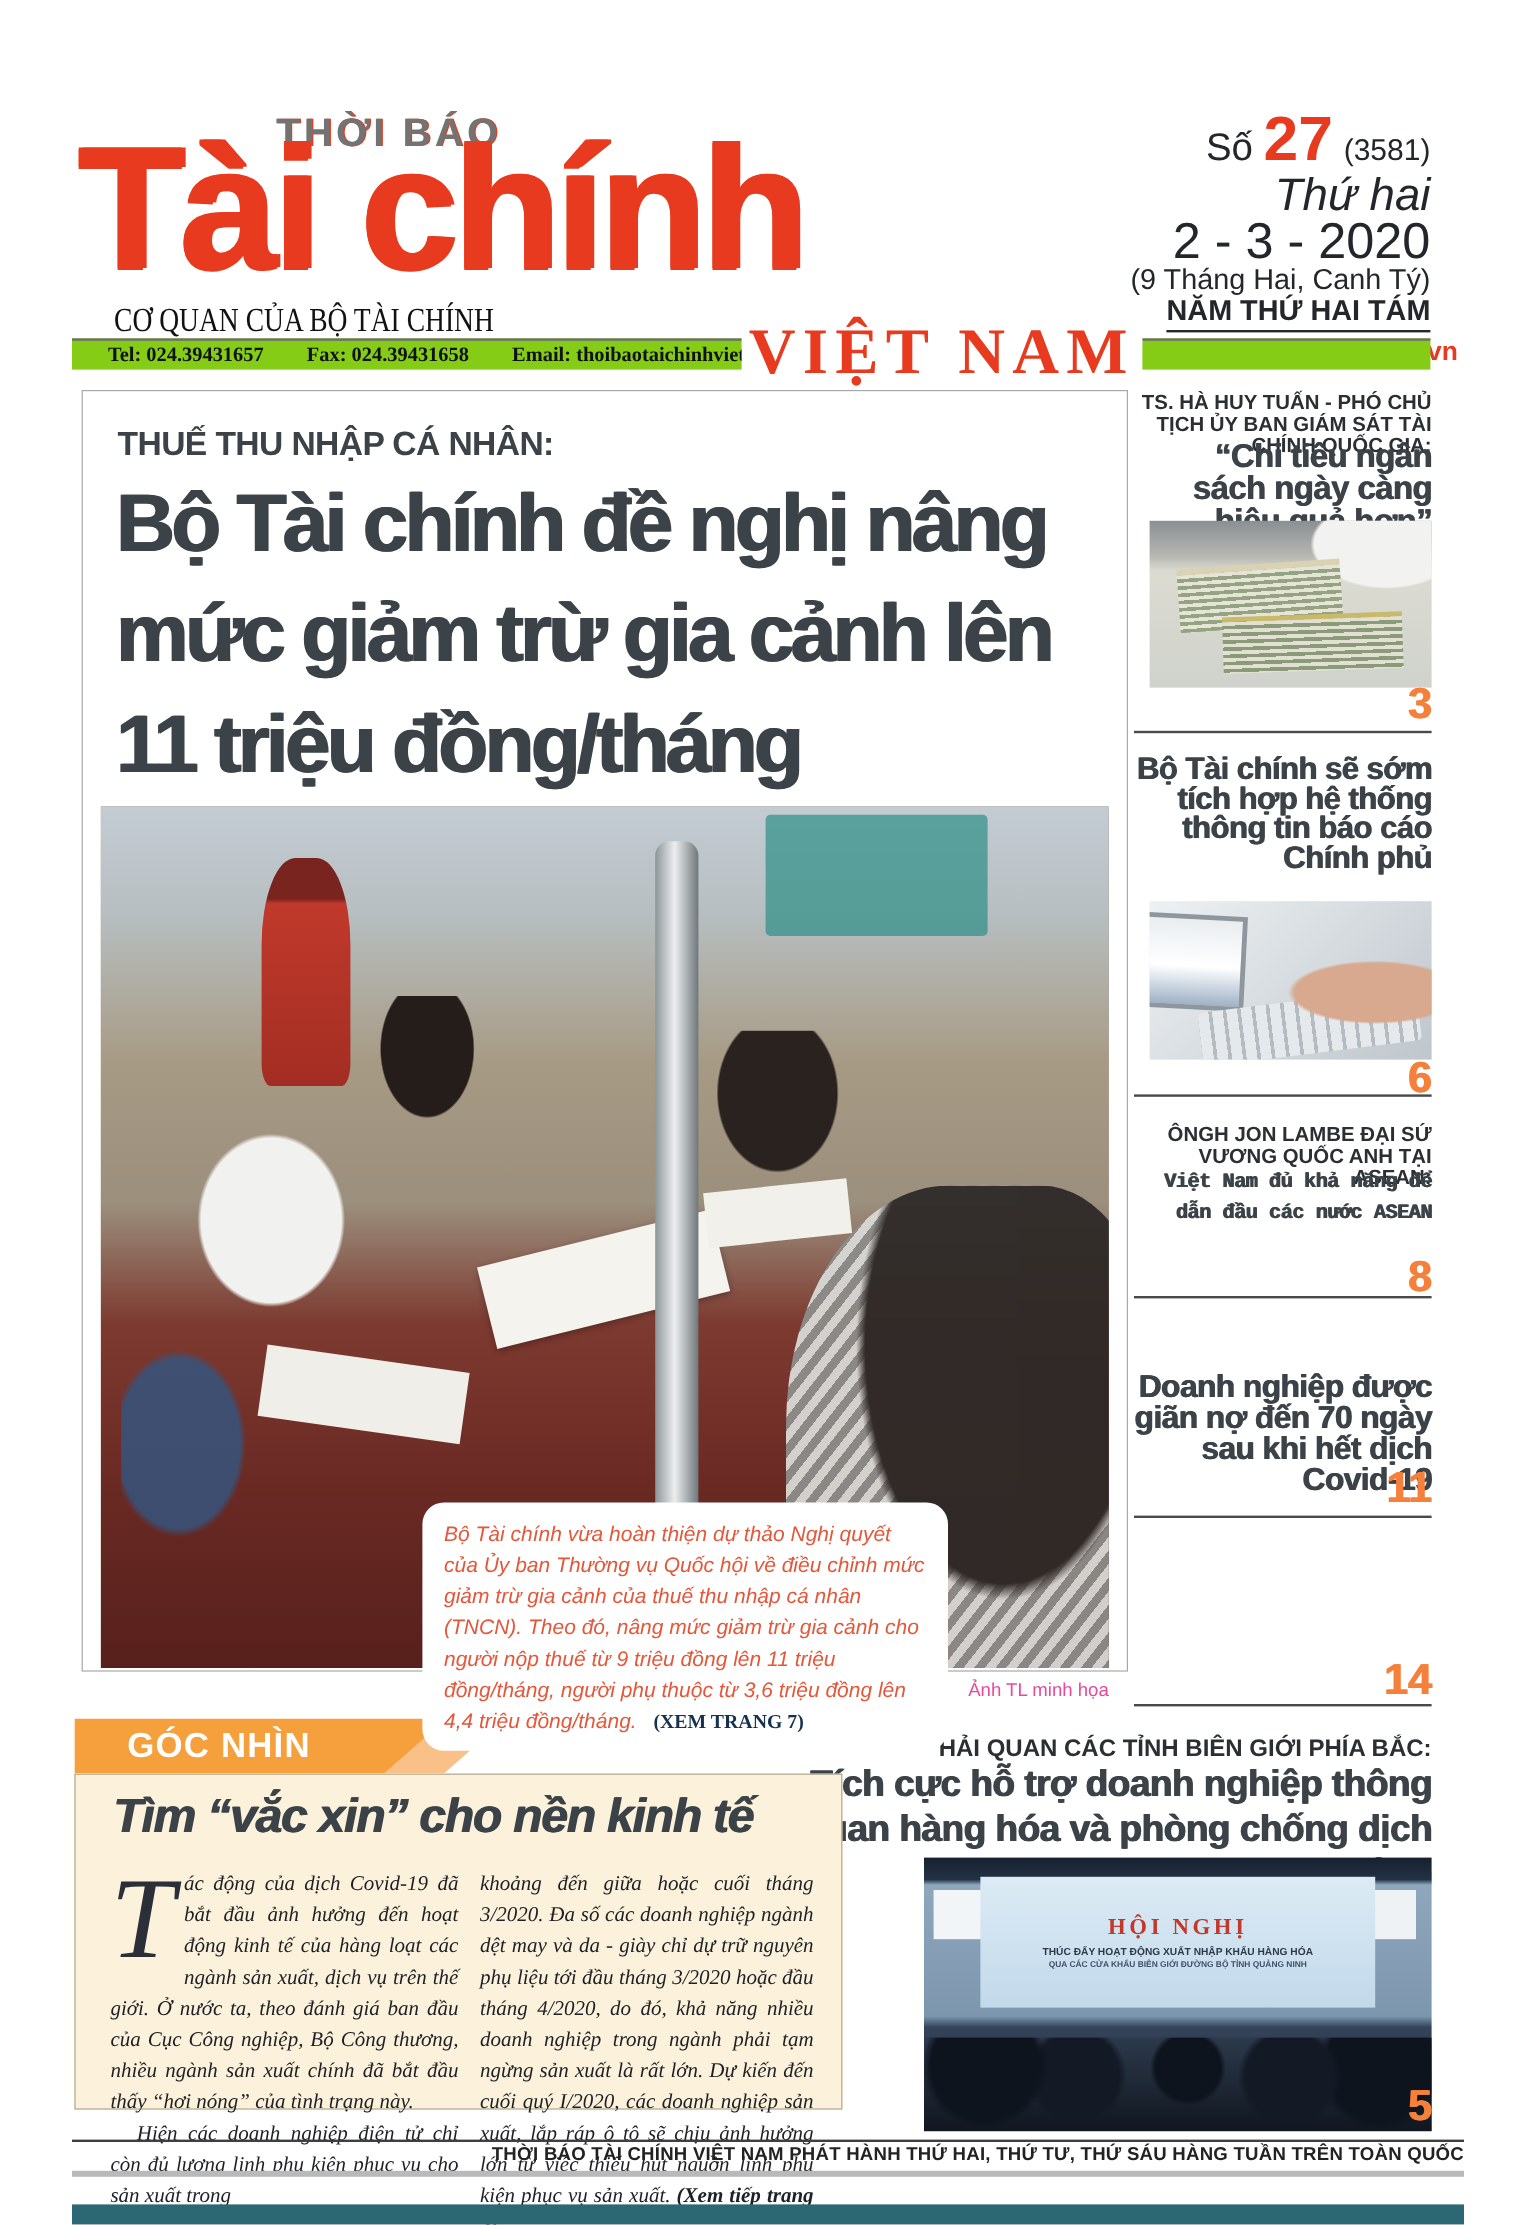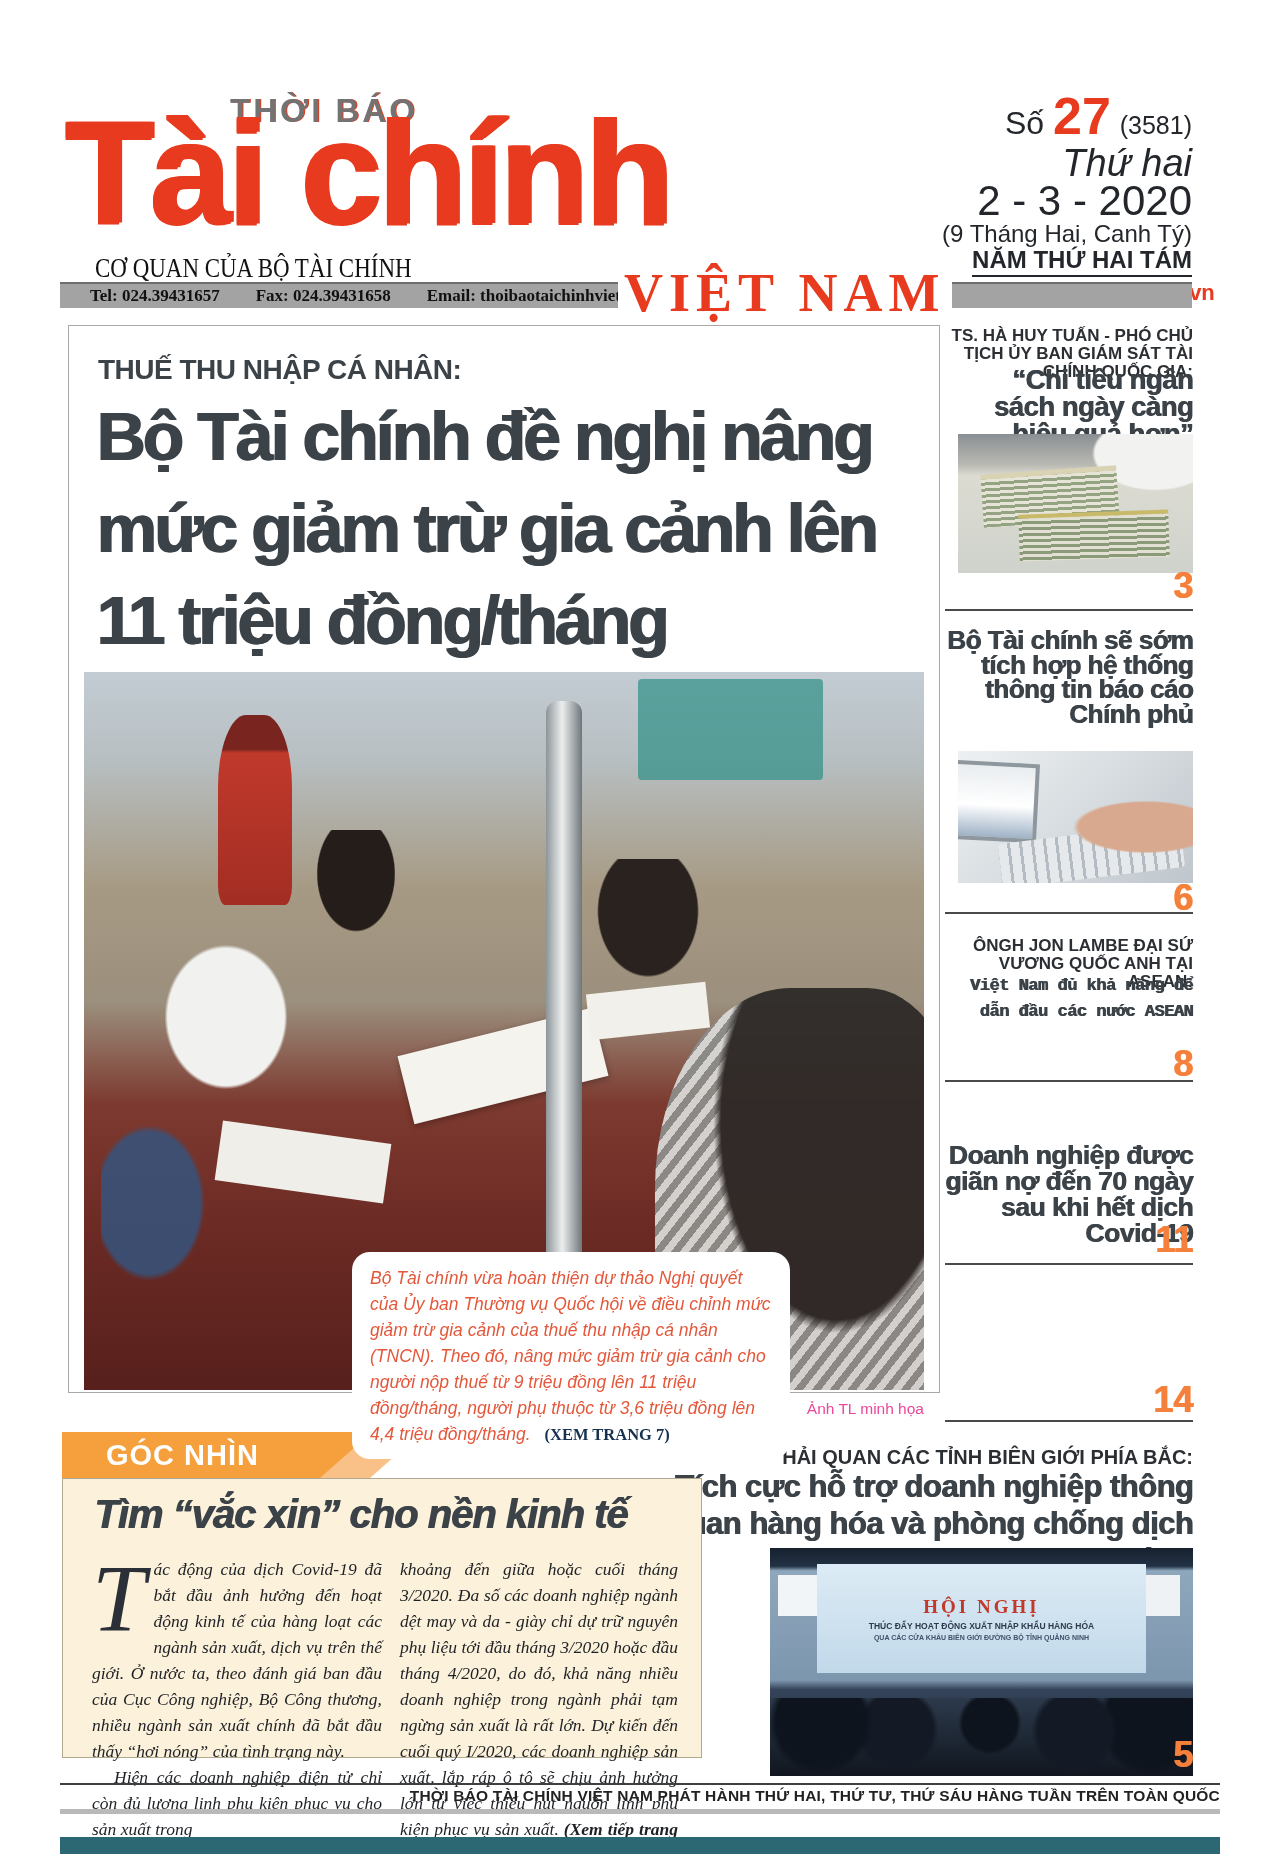--- a/index.html
+++ b/index.html
@@ -19,21 +19,21 @@
   .issue .l1 .big { font-size:52px; font-weight:700; color:#e73a1e; }
   .issue .l1 .small { font-size:25px; }
   .issue .l2 { font-size:38px; line-height:36px; font-style:italic; }
   .issue .l3 { font-size:42px; line-height:40px; }
   .issue .l4 { font-size:24px; line-height:26px; }
   .issue .l5 { font-size:24px; line-height:26px; font-weight:700; display:inline-block;
     border-bottom:2px solid #23262b; padding-bottom:2px; }
   .issue .l6 { font-size:22px; line-height:26px; font-weight:700; color:#e73a1e; margin-top:3px; }
   .org-line { left:95px; top:252px; font-family:"Liberation Serif", serif; font-size:28px;
     color:#111; transform:scaleX(0.82); transform-origin:left center; white-space:nowrap; }
-  .contact-bar { top:282px; height:26px; background:#a3a3a3; border-top:2px solid #6e6e6e; }
+  .contact-bar { top:282px; height:26px; background:#84cc16; border-top:2px solid #6e6e6e; }
   .contact-bar.seg1 { left:60px; width:560px; display:flex; align-items:center; gap:36px; padding-left:30px; }
   .contact-bar.seg2 { left:908px; width:284px; }
   .contact-bar span { font-family:"Liberation Serif", serif; font-size:17px; font-weight:700; color:#111; white-space:nowrap; }
 
   
   .main-box { left:68px; top:325px; width:872px; height:1068px; border:1px solid #a8a8a8; background:#fff; }
   .lead-kicker { left:98px; top:354px; font-size:28px; font-weight:700; color:#3b4248; letter-spacing:-0.5px; }
   .lead-headline { left:96px; top:390px; width:830px; color:#3b4248; font-weight:700; }
   .lead-headline .hl { font-size:68px; line-height:92px; letter-spacing:-3px; white-space:nowrap;
     text-shadow:1.5px 0 0 #3b4248; }

